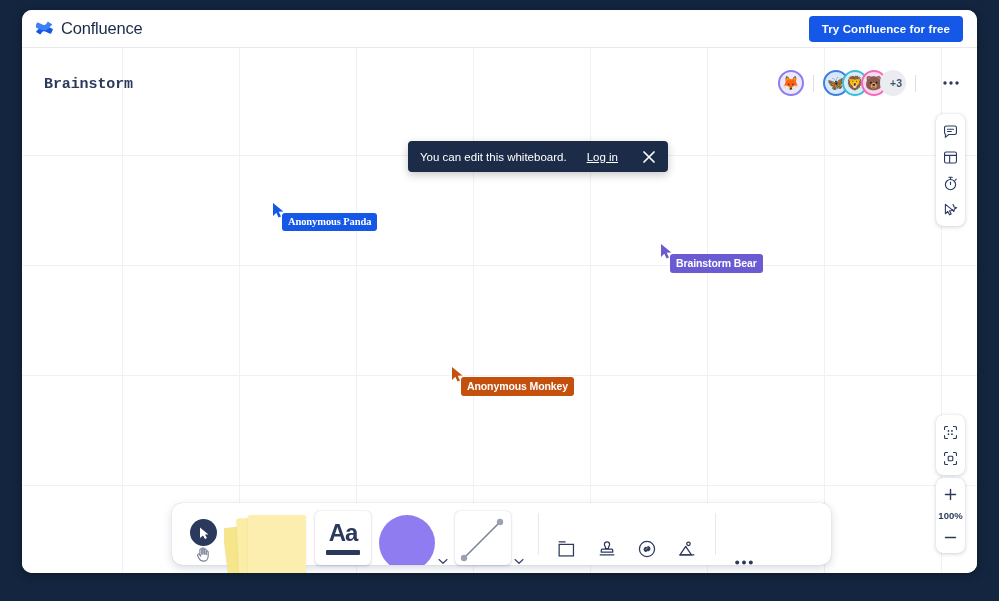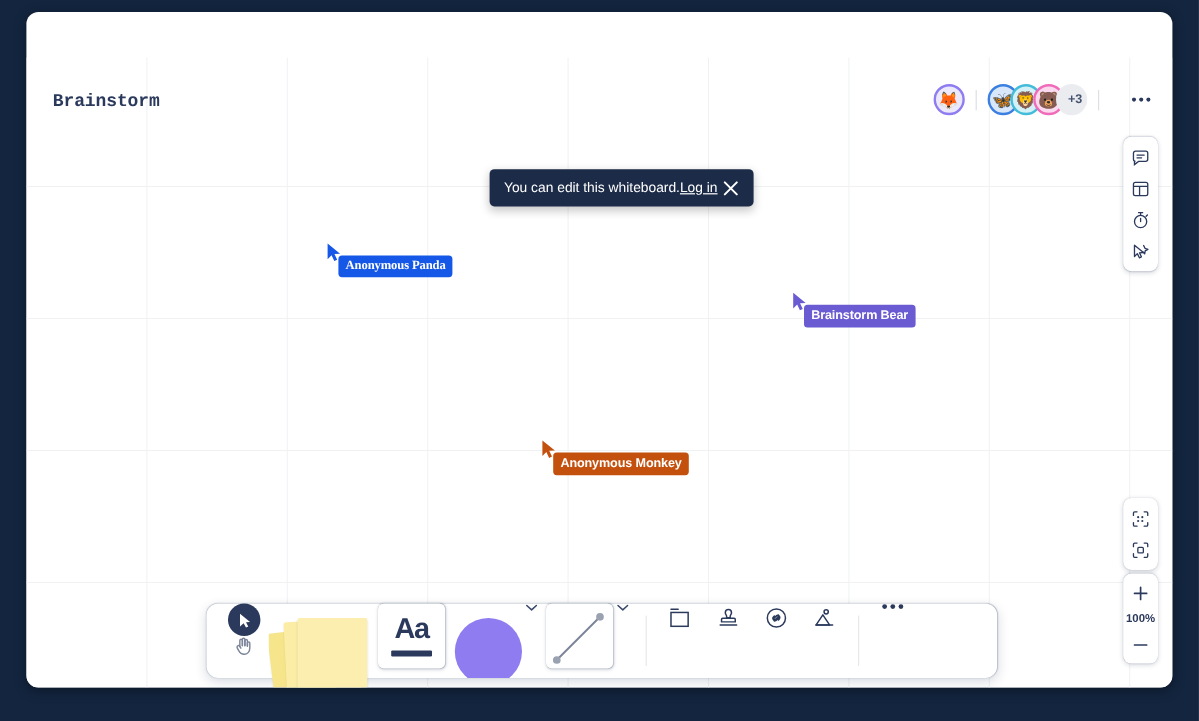--- a/index.html
+++ b/index.html
@@ -73,21 +73,21 @@
   }
   .dots-menu {
     position:absolute; right:14px; top:24px; width:24px; height:22px;
     display:flex; align-items:center; justify-content:center; cursor:pointer;
   }
 
   
   .toast {
     position:absolute; left:386px; top:93px; height:31px;
     background:#1c2b47; border-radius:4px; color:#fff;
-    display:flex; align-items:center; gap:0; padding:0 12px;
+    display:flex; align-items:center; gap:20px; padding:0 12px;
     box-shadow:0 3px 8px rgba(0,0,0,.22); font-size:11.5px;
   }
   .toast a { color:#fff; text-decoration:underline; font-size:11.5px; cursor:pointer; }
   .toast .close { cursor:pointer; display:flex; margin-left:4px; }
 
   
   .cursor { position:absolute; }
   .cursor .arrow { position:absolute; left:0; top:0; }
   .cursor .tag {
     position:absolute; left:10px; top:11px; white-space:nowrap;
@@ -110,21 +110,21 @@
   }
   .zoom-label { font-size:9.5px; font-weight:bold; color:#2b3a5c; padding:3px 0; }
 
   
   .toolbar {
     position:absolute; left:150px; bottom:8px; width:659px; height:62px;
     background:#fff; border-radius:10px;
     box-shadow:0 3px 10px rgba(9,30,66,.16), 0 0 1px rgba(9,30,66,.3);
     display:flex; align-items:center; padding:0 12px;
   }
-  .tb-item { position:relative; height:62px; display:flex; align-items:flex-start; justify-content:center; cursor:pointer; }
+  .tb-item { position:relative; height:62px; display:flex; align-items:flex-end; justify-content:center; cursor:pointer; }
   .tb-select { width:40px; }
   .tb-sticky { width:88px; }
   .tb-text { width:62px; }
   .tb-shape { width:78px; }
   .tb-line  { width:78px; }
   .tb-plain { width:40px; color:#2b3a5c; }
   .tb-divider { width:1px; height:42px; background:#e6e8ec; margin:0 8px; }
   .chev { width:16px; display:flex; align-items:center; justify-content:center; color:#3a4a6b; cursor:pointer; }
 
   .select-stack { position:relative; width:28px; height:46px; }
@@ -162,20 +162,32 @@
     box-shadow:0 1px 3px rgba(9,30,66,.16), 0 0 1px rgba(9,30,66,.25);
     position:relative; overflow:hidden;
   }
 </style>
 </head>
 <body>
 
 <div class="screen">
   <div class="window">
 
+    <div class="topbar">
+      <div class="brand">
+        <span class="brand-logo">
+          <svg viewBox="0 0 24 24" width="17" height="17">
+            <path d="M1.4 17.6c-.4.6-.2 1.3.4 1.6l4.8 3c.6.4 1.4.2 1.7-.5.2-.4.5-.9.8-1.4 2.1-3.5 4.3-3.1 8.2-1.2l4.8 2.3c.6.3 1.4 0 1.6-.6l2.3-5.2c.3-.6 0-1.3-.6-1.6-1-.5-3-1.4-4.8-2.3C13.9 8.5 8.3 8.7 4.3 15.2l-2.9 2.4z" fill="#1558e8" transform="translate(-1,-1) scale(0.95)"></path>
+            <path d="M22.6 6.4c.4-.6.2-1.3-.4-1.6l-4.8-3c-.6-.4-1.4-.2-1.7.5-.2.4-.5.9-.8 1.4-2.1 3.5-4.3 3.1-8.2 1.2L1.9 2.6c-.6-.3-1.4 0-1.6.6L-2 8.4c-.3.6 0 1.3.6 1.6 1 .5 3 1.4 4.8 2.3 6.7 3.2 12.3 3 16.3-3.5l2.9-2.4z" fill="#3b82f6" transform="translate(1,1) scale(0.95)"></path>
+          </svg>
+        </span>
+        <span class="brand-name">Confluence</span>
+      </div>
+      <button class="cta">Try Confluence for free</button>
+    </div>
 
     <div class="canvas">
 
       <div class="board-title">Brainstorm</div>
 
       <div class="presence">
         <div class="avatar ringed">🦊</div>
         <div class="sep"></div>
         <div class="stack">
           <div class="avatar a-butterfly">🦋</div>

